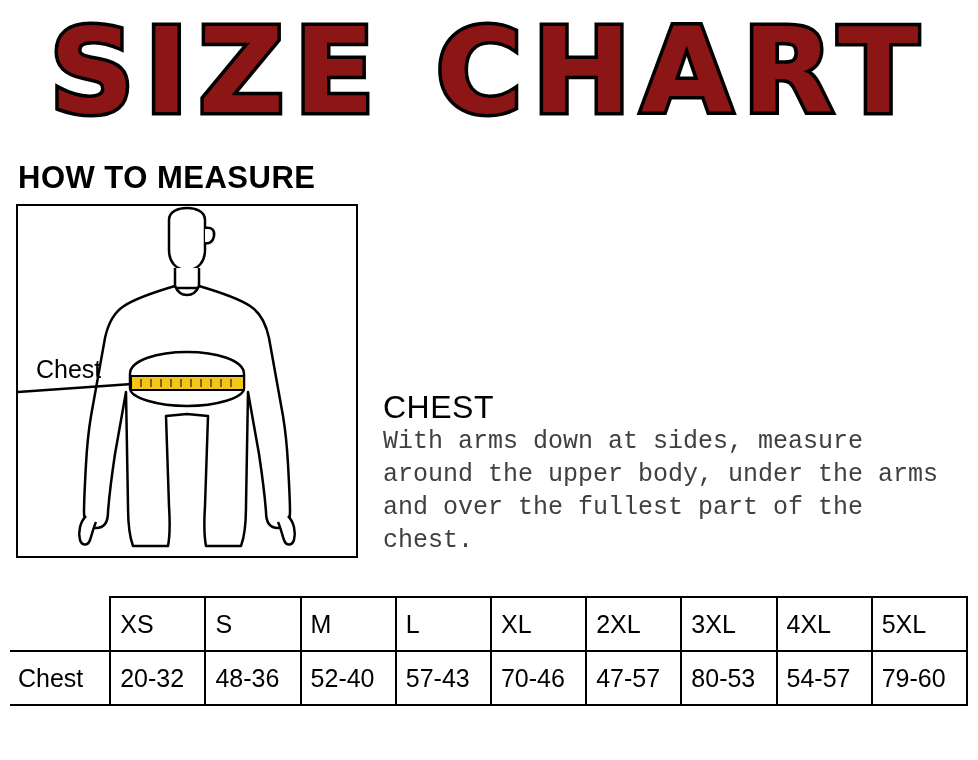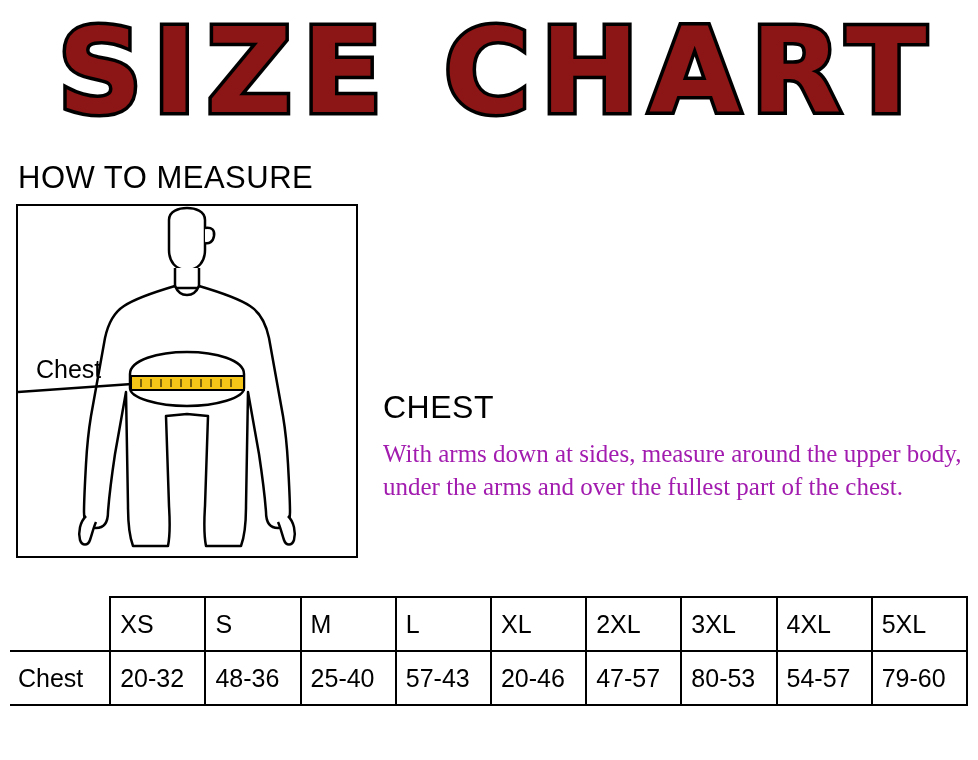--- a/index.html
+++ b/index.html
@@ -11,36 +11,36 @@
     height: 760px;
     background: #ffffff;
     font-family: "Liberation Sans", sans-serif;
     overflow: hidden;
     position: relative;
   }
 
   
   #title-block {
     position: absolute;
-    left: 8px;
+    left: 0;
     top: 0;
     width: 954px;
     height: 148px;
   }
   #title-svg {
     display: block;
   }
 
   
   #how-to-measure-heading {
     position: absolute;
     left: 18px;
     top: 160px;
     font-size: 31px;
-    font-weight: normal;
+    font-weight: bold;
     letter-spacing: 0.5px;
     color: #000000;
     font-family: "Liberation Sans", sans-serif;
   }
 
   #figure-box {
     position: absolute;
     left: 16px;
     top: 204px;
     width: 342px;
@@ -59,25 +59,24 @@
     width: 580px;
   }
   #chest-desc-title {
     font-size: 32px;
     color: #000000;
     letter-spacing: 0.5px;
     font-family: "Liberation Sans", sans-serif;
     line-height: 1.1;
   }
   #chest-desc-body {
-    margin-top: 12px;
     font-size: 25px;
-    color: #a21caf;
+    color: #404040;
     line-height: 1.32;
-    font-family: Liberation Serif, serif;
+    font-family: Liberation Mono, monospace;
   }
 
   
   #size-table-wrap {
     position: absolute;
     left: 10px;
     top: 596px;
     width: 958px;
   }
   table.size-table {
@@ -215,23 +214,23 @@
         <td>XL</td>
         <td>2XL</td>
         <td>3XL</td>
         <td>4XL</td>
         <td>5XL</td>
       </tr>
       <tr>
         <td class="row-label">Chest</td>
         <td>20-32</td>
         <td>48-36</td>
-        <td>25-40</td>
+        <td>52-40</td>
         <td>57-43</td>
-        <td>20-46</td>
+        <td>70-46</td>
         <td>47-57</td>
         <td>80-53</td>
         <td>54-57</td>
         <td>79-60</td>
       </tr>
     </tbody>
   </table>
 </div>
 
 </body></html>

